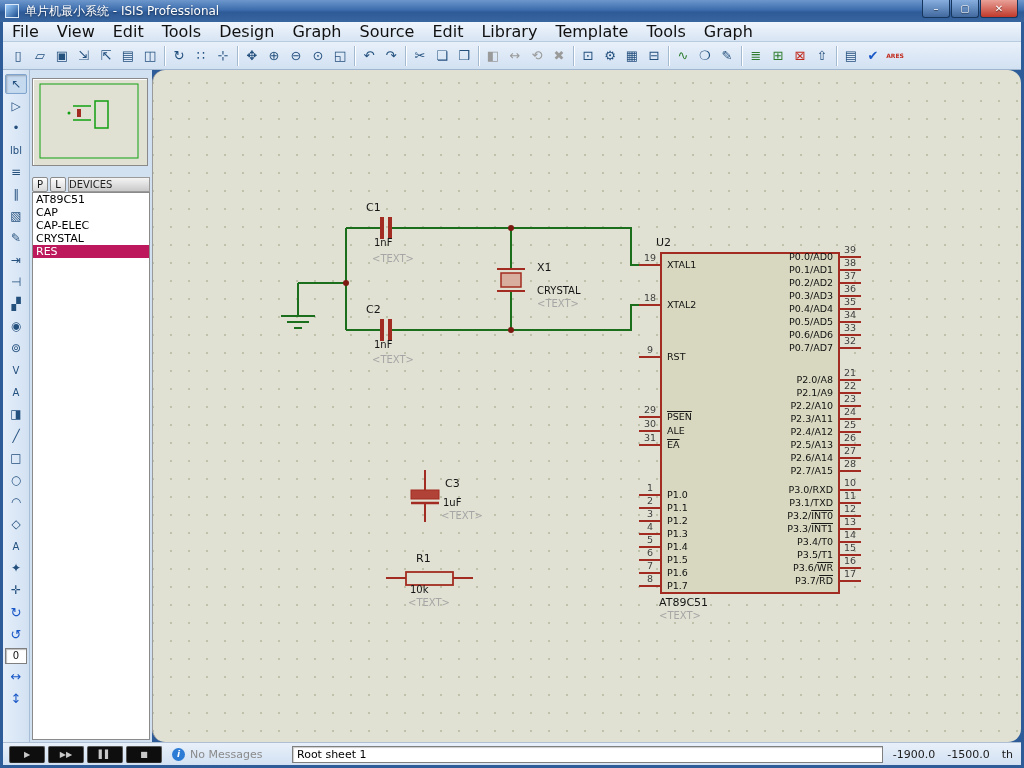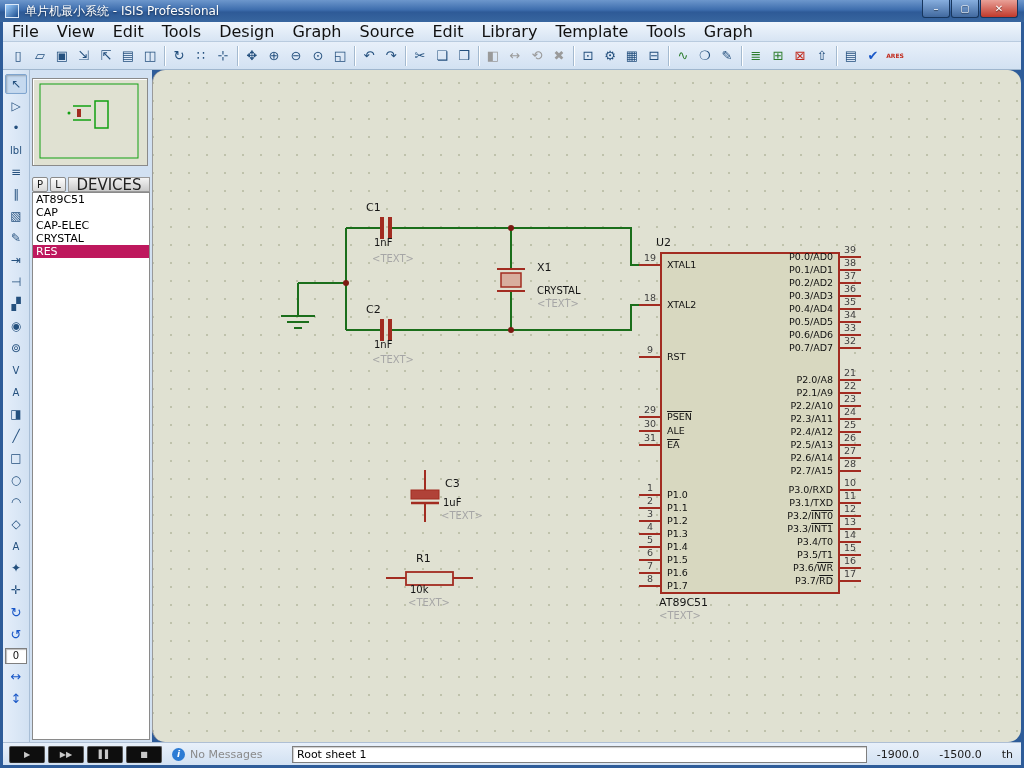--- a/index.html
+++ b/index.html
@@ -47,21 +47,21 @@
     box-shadow:inset 1px 1px 1px #bbb; font-size:10px; color:#111; text-align:center; line-height:14px; margin:2px 0; }
 
   
   .sidepanel { position:absolute; top:70px; left:30px; width:122px; bottom:26px;
     background:#d2e1f2; display:flex; flex-direction:column; }
   .overview { margin:8px 4px 10px 2px; height:88px; background:#e0e1d2;
     border:1px solid #8a8a8a; box-shadow:inset 1px 1px 0 #fff; }
   .pick-row { display:flex; align-items:center; margin:0 2px 0 2px; height:16px; }
   .pl-btn { width:16px; height:15px; font-size:10px; line-height:13px; text-align:center; color:#111;
     background:linear-gradient(#fdfdfd,#d8d8d8); border:1px solid #8a8a8a; border-radius:2px; margin-right:2px; }
-  .dev-header { flex:1; height:15px; font-size:15px; color:#222; text-align:center; line-height:14px;
+  .dev-header { flex:1; height:15px; font-size:10px; color:#222; text-align:left; line-height:14px;
     background:linear-gradient(#f4f4f4,#c9c9c9); border:1px solid #9a9a9a; }
   .dev-list { flex:1; margin:0 2px 2px 2px; background:#fff; border:1px solid #8a8a8a; overflow:hidden;
     font-size:11px; color:#000; }
   .dev-row { height:13px; line-height:13px; padding-left:3px; white-space:nowrap; }
   .dev-row.sel { background:#be185d; color:#fff; }
 
   
   .canvas { position:absolute; top:70px; left:152px; right:3px; bottom:26px;
     background-color:#e0e1d2;
     background-image:radial-gradient(circle,#bfc2ab 1px, rgba(0,0,0,0) 1.2px);
@@ -80,21 +80,21 @@
     background:linear-gradient(#e8f0fa,#d2e1f2); border-top:1px solid #aebfd4;
     display:flex; align-items:center; font-size:11px; color:#333; }
   .sim-group { display:flex; gap:3px; margin:0 10px 0 6px; }
   .sim-btn { width:36px; height:17px; background:#0e0e0e; border:1px solid #555; border-bottom-color:#2a2a2a;
     color:#c9c9c9; font-size:8px; display:flex; align-items:center; justify-content:center; border-radius:2px; }
   .msg-area { display:flex; align-items:center; gap:5px; width:110px; color:#8a8a8a; }
   .info-icon { width:13px; height:13px; border-radius:50%; background:#2c7bd4; color:#fff; font-size:9px;
     font-weight:bold; text-align:center; line-height:13px; font-style:italic; }
   .sheet-field { flex:1; height:17px; margin:4px 10px; background:#fff; border:1px solid #7f7f7f;
     box-shadow:inset 1px 1px 1px #ccc; color:#000; padding:1px 4px; line-height:14px; }
-  .coords { display:flex; gap:20px; margin-right:8px; color:#1b1b1b; white-space:nowrap; }
+  .coords { display:flex; gap:12px; margin-right:8px; color:#1b1b1b; white-space:nowrap; }
 </style>
 </head>
 <body>
 
 <div class="window">
 
   <div class="titlebar">
     <div class="app-icon"></div>
     <div class="title-text">单片机最小系统 - ISIS Professional</div>
     <div class="win-controls">

